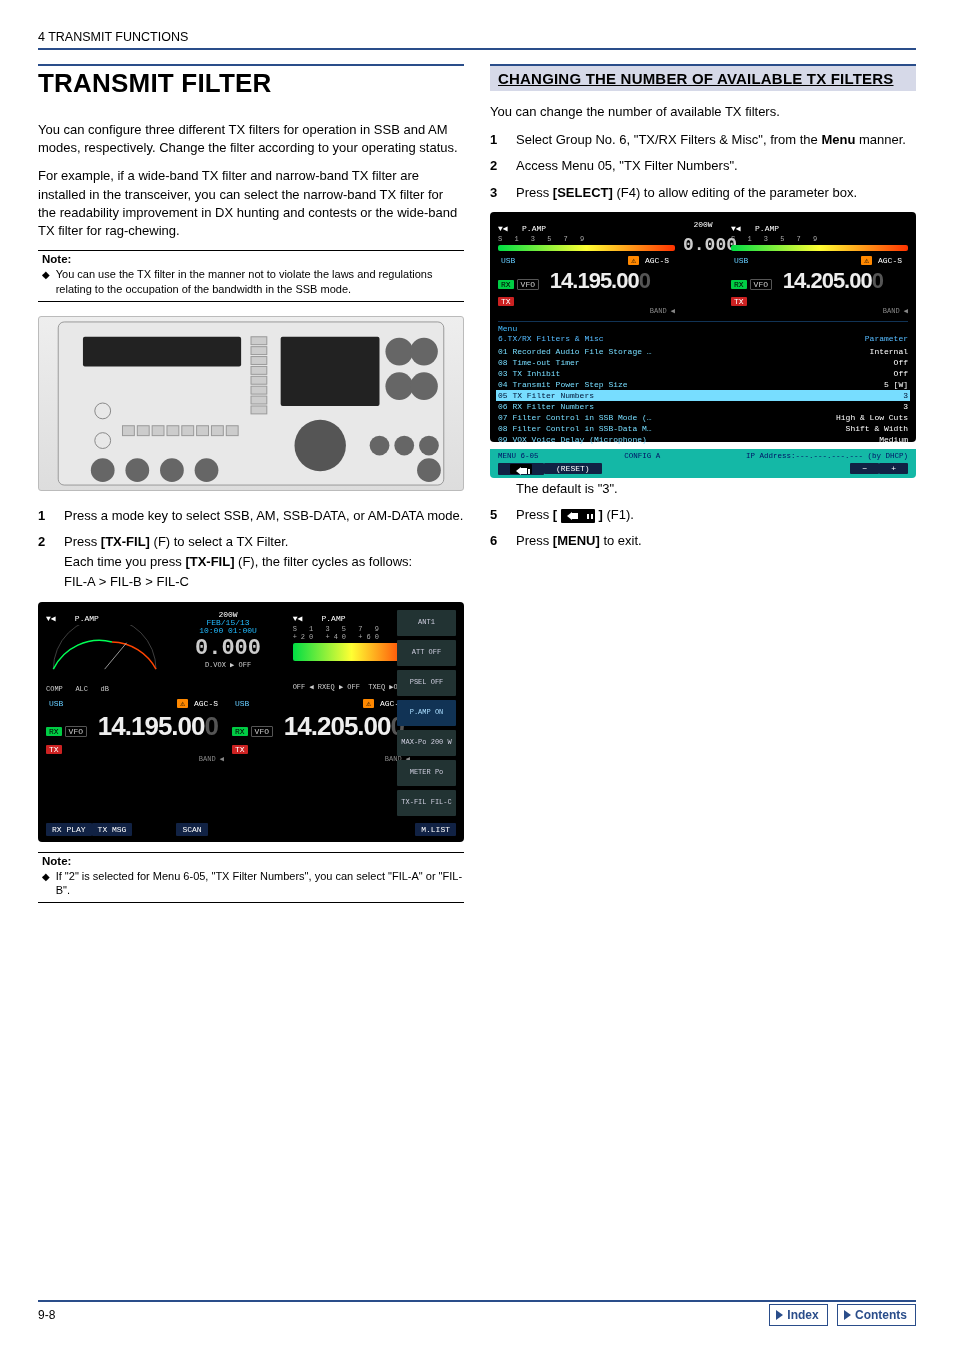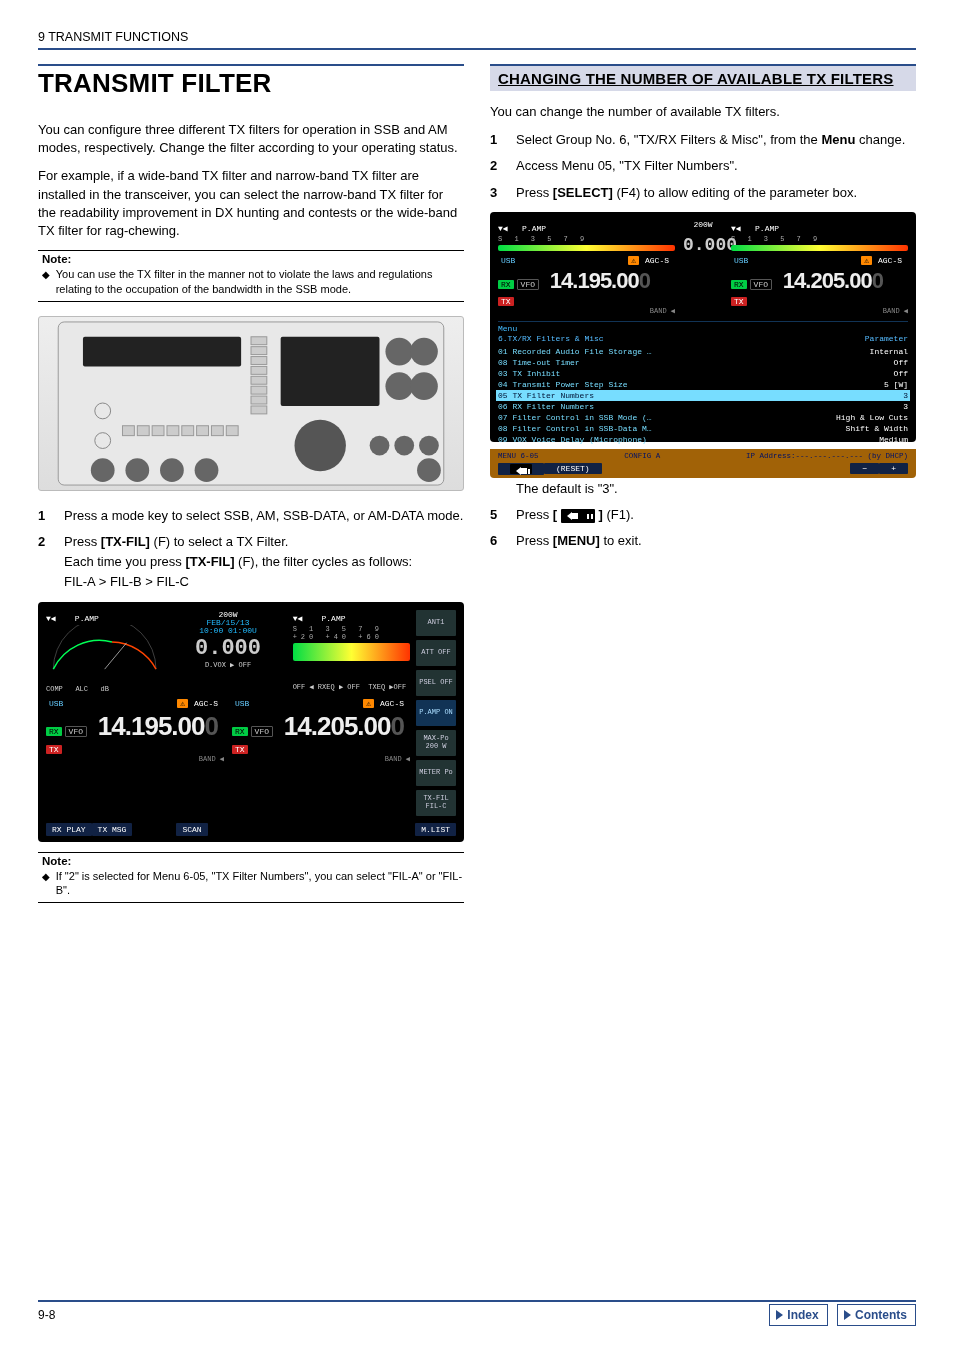--- a/index.html
+++ b/index.html
@@ -156,21 +156,21 @@
   .tag-vfo { color:#ccc; border:1px solid #555; }
   .tag-band { color:#888; font-size:7px; text-align:right; display:block; margin-top:-2px;}
   .pamp { font-size:8px; color:#fff; }
   .pow { font-size:8px; color:#fff; text-align:center; }
   .softkeys {
     position:absolute; bottom:6px; left:8px; right:8px;
     display:flex; justify-content:space-between; font-size:8px;
   }
   .softkeys span { background:#124; padding:2px 6px; color:#fff; border-radius:1px; }
   .rightbtns {
-    position:absolute; right:8px; top:8px; bottom:26px; width:40px;
+    position:absolute; right:8px; top:8px; bottom:26px; width:59px;
     display:flex; flex-direction:column; gap:4px;
   }
   .rightbtns span {
     flex:1; background:#233; font-size:7px; color:#ccd;
     display:flex; align-items:center; justify-content:center;
     text-align:center; border-radius:1px; line-height:1.1;
   }
   .date { font-size:8px; color:#2bf; line-height:1.1; }
   .sub-zero { font-size:22px; color:#ccc; text-align:center; font-weight:bold;}
   .dvox { font-size:7px; color:#ccc; }
@@ -180,21 +180,21 @@
     color: #7df;
     margin-top: 6px;
     border-top:1px solid #135;
   }
   .menu-hdr { color:#5bf; font-size:8px; margin-bottom:2px;}
   .menu-row { display:flex; justify-content:space-between; padding:1px 0; }
   .menu-row.hl { background:#7df; color:#013; margin:0 -2px; padding:1px 2px;}
   .menu-param { color:#fff; }
   .menu-param.hl { color:#013; }
   .menu-footer {
-    background:#a16207; color:#016; font-size:7.5px;
+    background:#14b8a6; color:#016; font-size:7.5px;
     margin:4px -8px -8px -8px; padding:3px 8px;
     display:flex; flex-direction:column; gap:3px;
     border-radius:0 0 4px 4px;
   }
   .mf-row { display:flex; justify-content:space-between; align-items:center;}
   .mf-btn { background:#124; color:#fff; padding:1px 12px; border-radius:1px; font-size:8px;}
 
   .esc-icon {
     display:inline-block; background:#000; color:#fff;
     width:34px; height:14px; vertical-align:middle;
@@ -230,21 +230,21 @@
     margin-left: 6px;
     font-size: 12px;
     display:inline-flex; align-items:center; gap:4px;
   }
   .tri { width:0; height:0; border-left:7px solid #2a4d8a; border-top:5px solid transparent; border-bottom:5px solid transparent; display:inline-block;}
 </style>
 </head>
 <body>
 
 <div class="page">
-  <div class="header-line">9 TRANSMIT FUNCTIONS</div>
+  <div class="header-line">4 TRANSMIT FUNCTIONS</div>
   <hr class="header-rule">
 
   <div class="columns">
 
     <div class="col">
       <hr class="blue-rule">
       <h1 class="section-title">TRANSMIT FILTER</h1>
       <p>You can configure three different TX filters for operation in SSB and AM modes, respectively. Change the filter according to your operating status.</p>
       <p>For example, if a wide-band TX filter and narrow-band TX filter are installed in the transceiver, you can select the narrow-band TX filter for the readability improvement in DX hunting and contests or the wide-band TX filter for rag-chewing.</p>
 
@@ -383,21 +383,21 @@
         </div>
       </div>
     </div>
 
     <div class="col">
       <h2 class="subsection" style="margin-top:0;">CHANGING THE NUMBER OF AVAILABLE TX FILTERS</h2>
       <p>You can change the number of available TX filters.</p>
 
       <div class="step">
         <span class="num">1</span>
-        <span class="txt"><span>Select Group No. 6, "TX/RX Filters &amp; Misc", from the </span><span class="bold">Menu</span><span> change.</span></span>
+        <span class="txt"><span>Select Group No. 6, "TX/RX Filters &amp; Misc", from the </span><span class="bold">Menu</span><span> manner.</span></span>
       </div>
       <div class="step">
         <span class="num">2</span>
         <span class="txt">Access Menu 05, "TX Filter Numbers".</span>
       </div>
       <div class="step">
         <span class="num">3</span>
         <span class="txt"><span>Press </span><span class="bold">[SELECT]</span><span> (F4) to allow editing of the parameter box.</span></span>
       </div>
 

